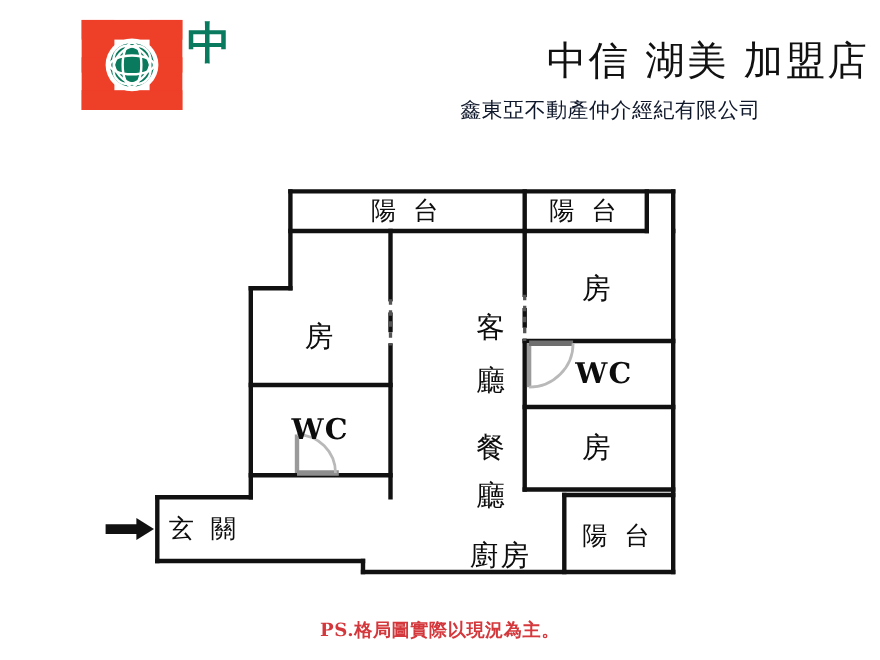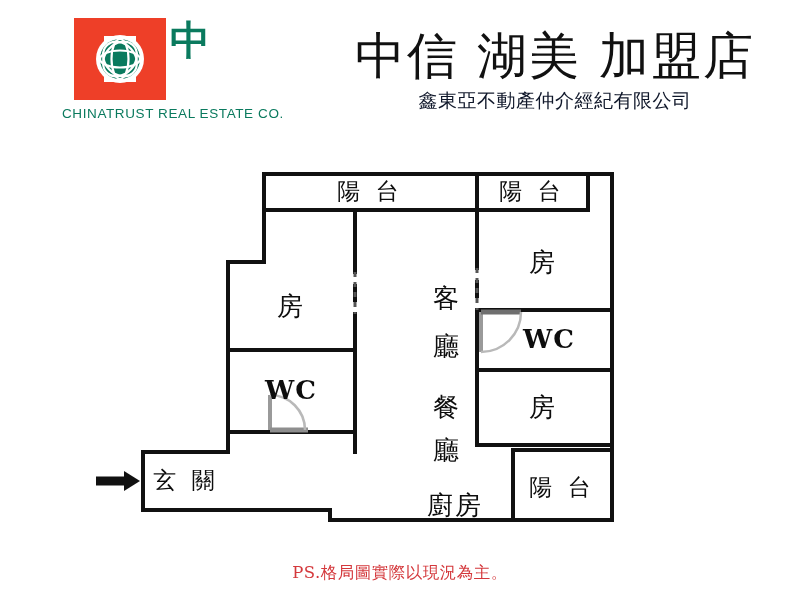--- a/index.html
+++ b/index.html
@@ -57,25 +57,26 @@
   }
 
   #title-block {
     position: absolute;
     left: 320px; top: 28px;
     width: 470px; height: 110px;
     text-align: center;
   }
   #store-title {
     font-family: "DejaVu Serif", serif;
-    font-size: 50px;
+    font-size: 36px;
     line-height: 56px;
     color: #111111;
     letter-spacing: 2px;
     white-space: nowrap;
+    text-align: right;
   }
   #company-name {
     margin-top: 4px;
     font-family: "DejaVu Serif", serif;
     font-size: 19px;
     line-height: 24px;
     color: #0f172a;
     letter-spacing: 0.5px;
     white-space: nowrap;
   }
@@ -114,20 +115,21 @@
   #footnote {
     position: absolute;
     left: 0; top: 562px;
     width: 800px;
     text-align: center;
     font-family: "DejaVu Serif", serif;
     font-size: 16.5px;
     color: #d4383c;
     letter-spacing: 0.5px;
     white-space: nowrap;
+    font-weight: bold;
   }
 </style>
 </head>
 <body>
 
 <div id="header">
 
   <div id="logo-block">
 
     <svg id="logo-mark" viewBox="0 0 92 82">
@@ -146,21 +148,20 @@
         <ellipse cx="46" cy="41" rx="20" ry="8.5"></ellipse>
         <ellipse cx="46" cy="41" rx="15" ry="19" transform="rotate(42 46 41)"></ellipse>
         <ellipse cx="46" cy="41" rx="15" ry="19" transform="rotate(-42 46 41)"></ellipse>
       </g>
     </svg>
 
     <div id="logo-cn">
       <span class="l1">中</span>
     </div>
 
-    <div id="logo-en">CHINATRUST REAL ESTATE CO.</div>
   </div>
 
   <div id="title-block">
     <div id="store-title">中信 湖美 加盟店</div>
     <div id="company-name">鑫東亞不動產仲介經紀有限公司</div>
   </div>
 </div>
 
 <div id="plan-wrap">
 <svg id="plan-svg" width="800" height="410" viewBox="0 145 800 410">

